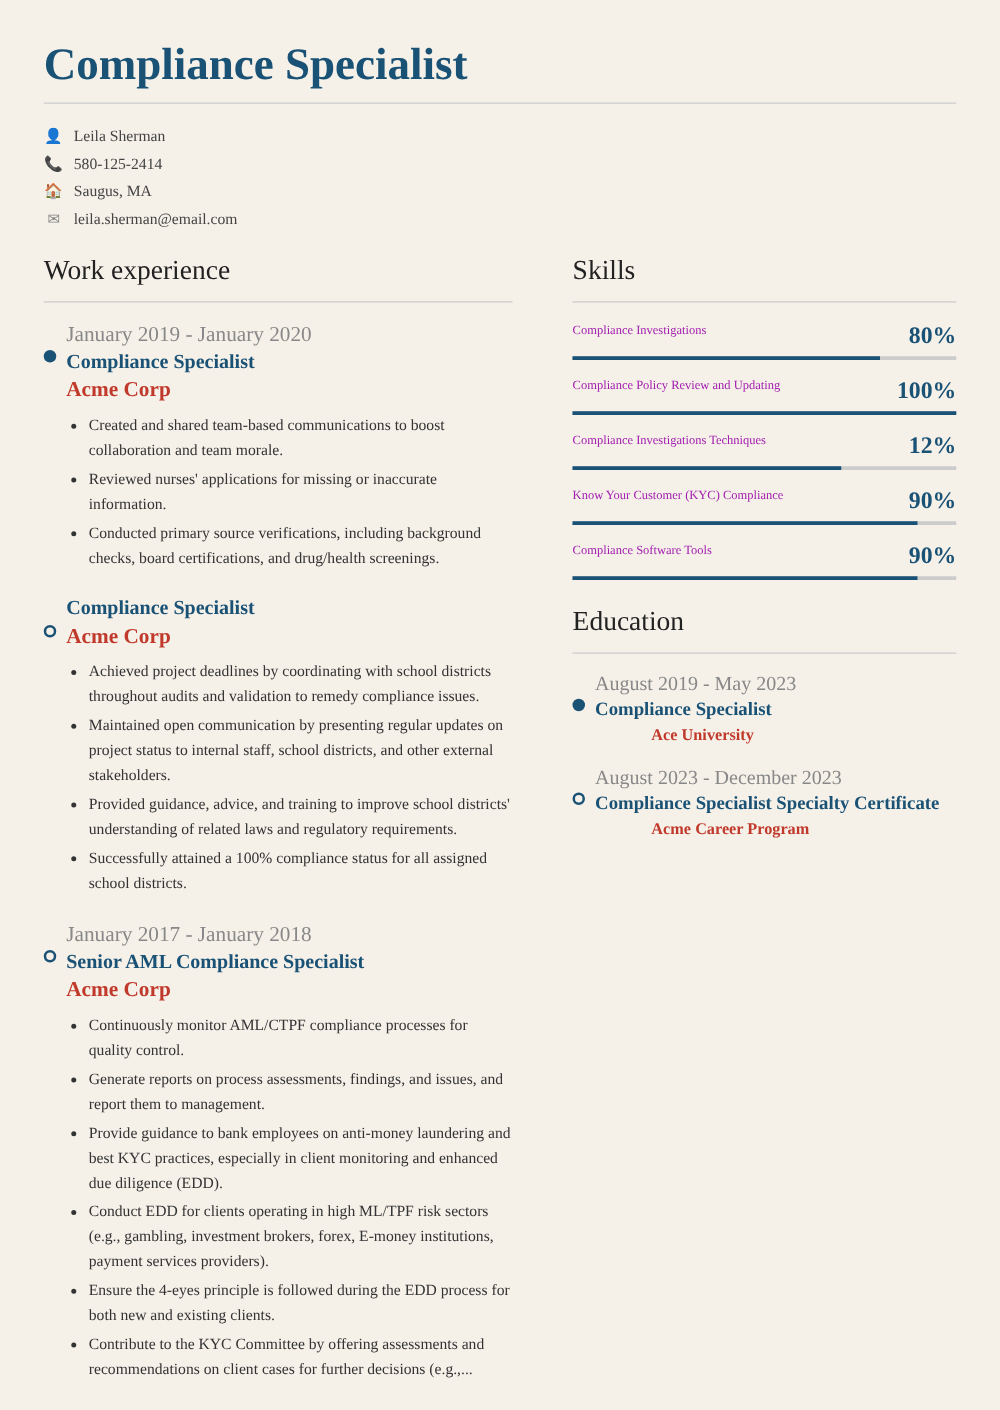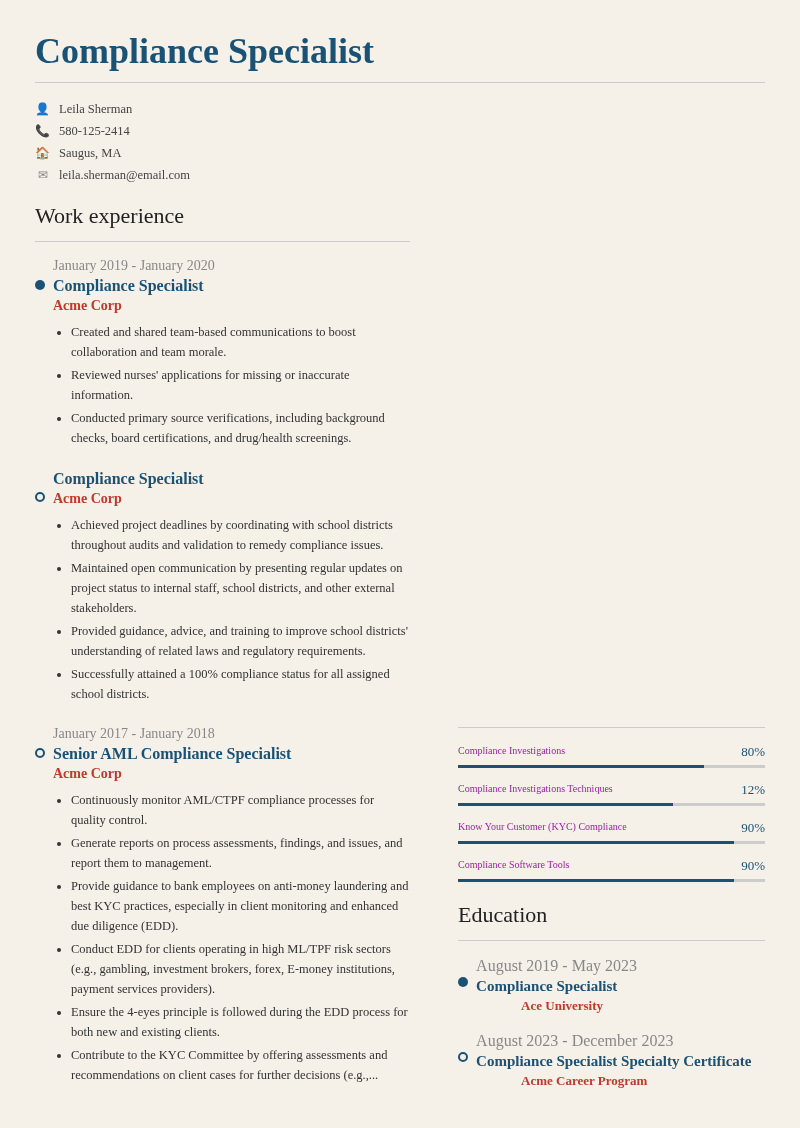--- a/index.html
+++ b/index.html
@@ -53,21 +53,20 @@
     .summary-text {
       font-size: 12.5px;
       color: #444;
       line-height: 1.6;
       padding-top: 2px;
     }
     .two-col {
       display: flex;
       gap: 48px;
       margin-top: 10px;
-      align-items: flex-end;
     }
     .left-col {
       flex: 1.1;
     }
     .right-col {
       flex: 0.9;
     }
     .section-title {
       font-size: 22px;
       font-weight: normal;
@@ -79,21 +78,21 @@
       border: none;
       border-top: 1px solid #ccc;
       margin-bottom: 16px;
     }
     .job-entry {
       margin-bottom: 22px;
       position: relative;
       padding-left: 18px;
     }
     .job-date {
-      font-size: 14px;
+      font-size: 17px;
       color: #888;
       margin-bottom: 3px;
       font-family: Liberation Serif, serif;
     }
     .job-dot {
       position: absolute;
       left: 0;
       top: 22px;
       width: 10px;
       height: 10px;
@@ -111,21 +110,21 @@
       background: transparent;
     }
     .job-title {
       color: #1a5276;
       font-size: 16px;
       font-weight: bold;
       margin-bottom: 3px;
     }
     .job-company {
       color: #c0392b;
-      font-size: 14px;
+      font-size: 17px;
       font-weight: bold;
       margin-bottom: 8px;
     }
     .job-bullets {
       list-style: disc;
       padding-left: 18px;
       color: #333;
       font-size: 12.5px;
       line-height: 1.6;
     }
@@ -143,22 +142,22 @@
       margin-bottom: 5px;
     }
     .skill-name {
       font-size: 10px;
       color: #a21caf;
       flex: 1;
       line-height: 1.4;
     }
     .skill-percent {
       color: #1a5276;
-      font-size: 13px;
-      font-weight: normal;
+      font-size: 19px;
+      font-weight: bold;
       margin-left: 10px;
     }
     .skill-bar-bg {
       height: 3px;
       background: #ccc;
       width: 100%;
       position: relative;
     }
     .skill-bar-fill {
       height: 3px;
@@ -277,32 +276,42 @@
         <li>Generate reports on process assessments, findings, and issues, and report them to management.</li>
         <li>Provide guidance to bank employees on anti-money laundering and best KYC practices, especially in client monitoring and enhanced due diligence (EDD).</li>
         <li>Conduct EDD for clients operating in high ML/TPF risk sectors (e.g., gambling, investment brokers, forex, E-money institutions, payment services providers).</li>
         <li>Ensure the 4-eyes principle is followed during the EDD process for both new and existing clients.</li>
         <li>Contribute to the KYC Committee by offering assessments and recommendations on client cases for further decisions (e.g.,...</li>
       </ul>
     </div>
   </div>
 
   <div class="right-col">
+    <h2 class="section-title">Skills</h2>
     <hr class="section-divider">
 
     <div class="skill-item">
       <div class="skill-header">
         <span class="skill-name">Compliance Investigations</span>
         <span class="skill-percent">80%</span>
       </div>
       <div class="skill-bar-bg">
         <div class="skill-bar-fill" style="width:80%"></div>
       </div>
     </div>
 
+    <div class="skill-item">
+      <div class="skill-header">
+        <span class="skill-name">Compliance Policy Review and Updating</span>
+        <span class="skill-percent">100%</span>
+      </div>
+      <div class="skill-bar-bg">
+        <div class="skill-bar-fill" style="width:100%"></div>
+      </div>
+    </div>
 
     <div class="skill-item">
       <div class="skill-header">
         <span class="skill-name">Compliance Investigations Techniques</span>
         <span class="skill-percent">12%</span>
       </div>
       <div class="skill-bar-bg">
         <div class="skill-bar-fill" style="width:70%"></div>
       </div>
     </div>

